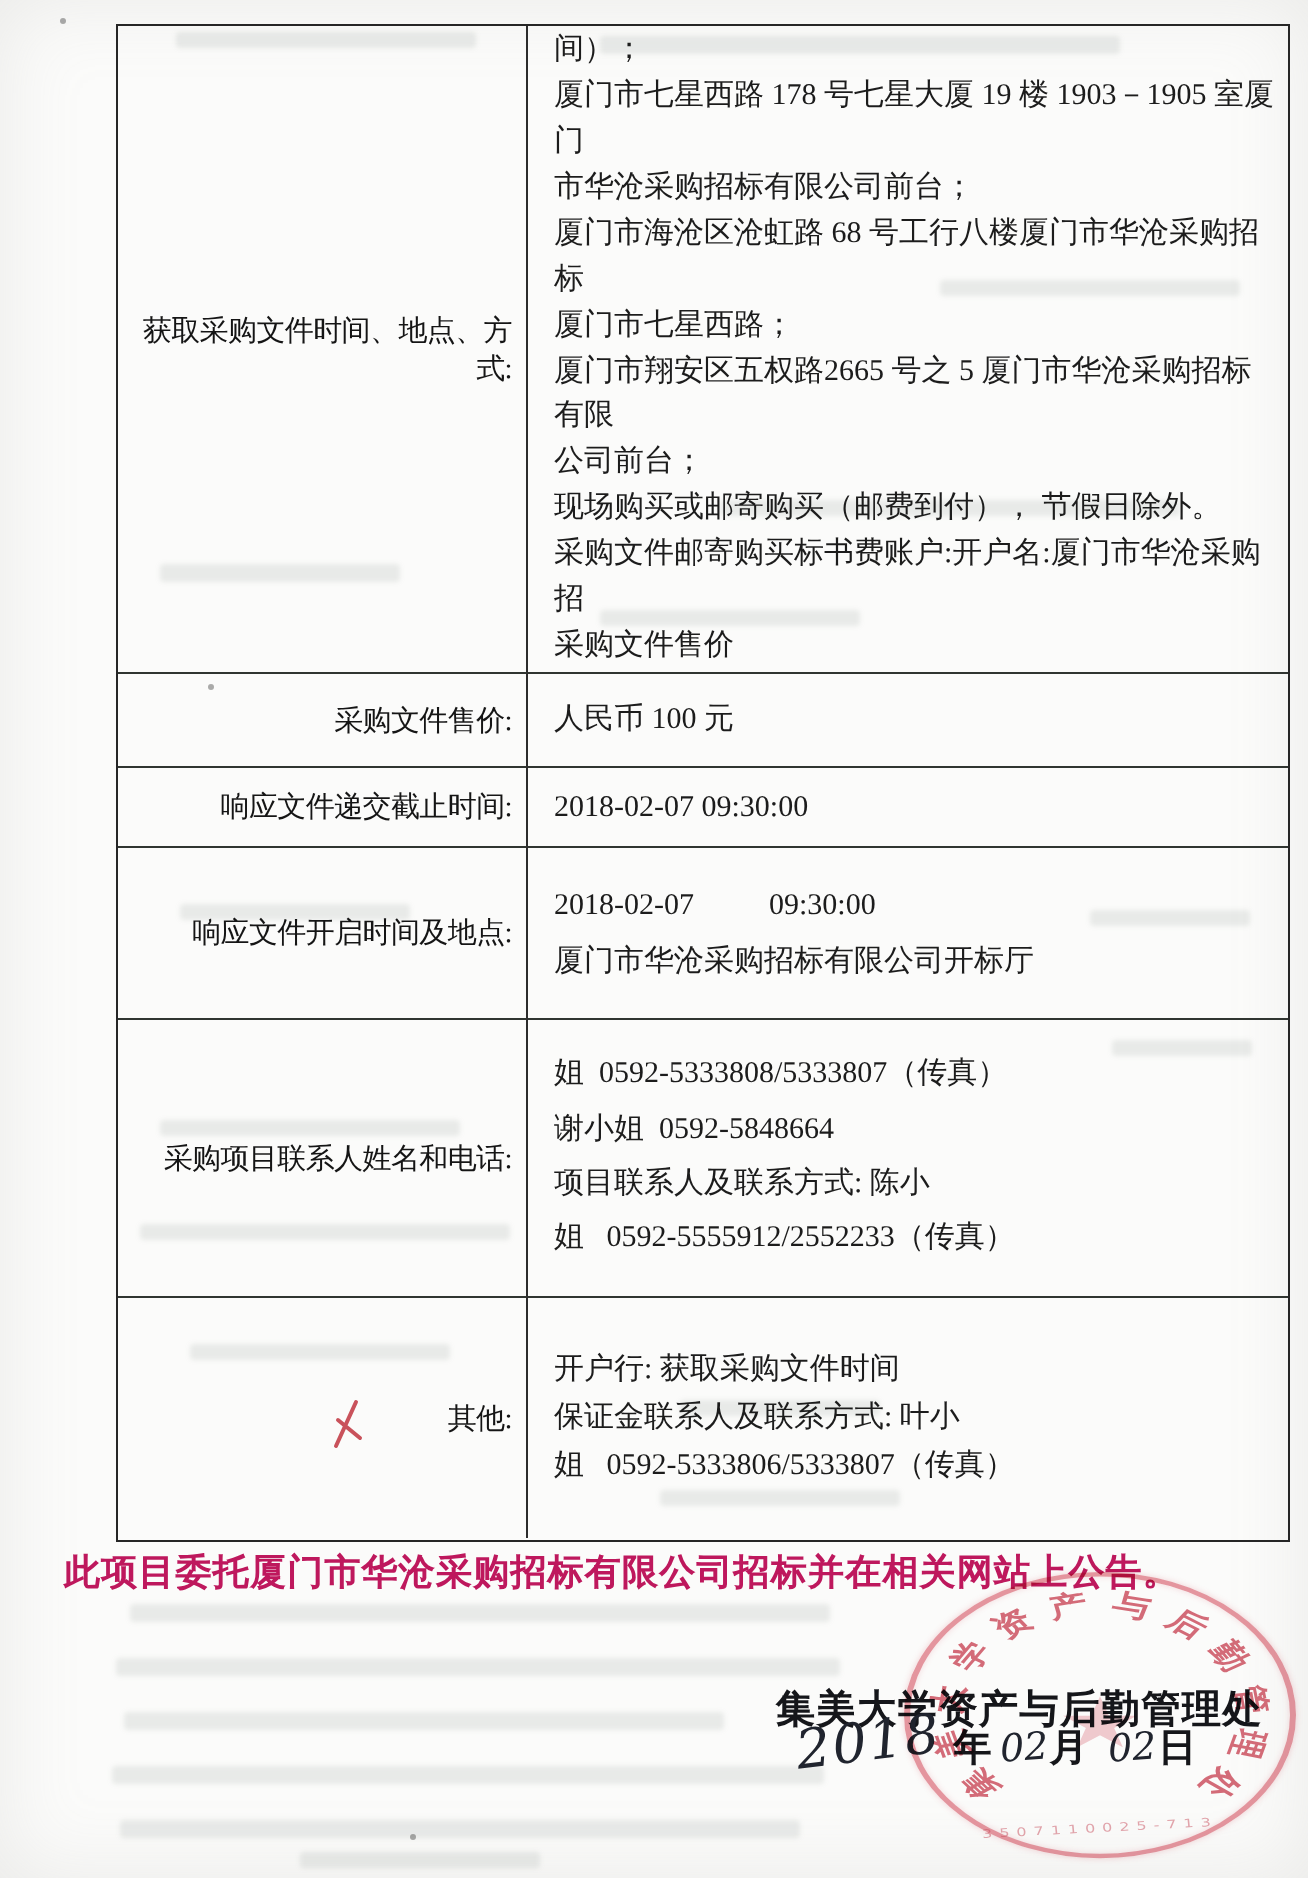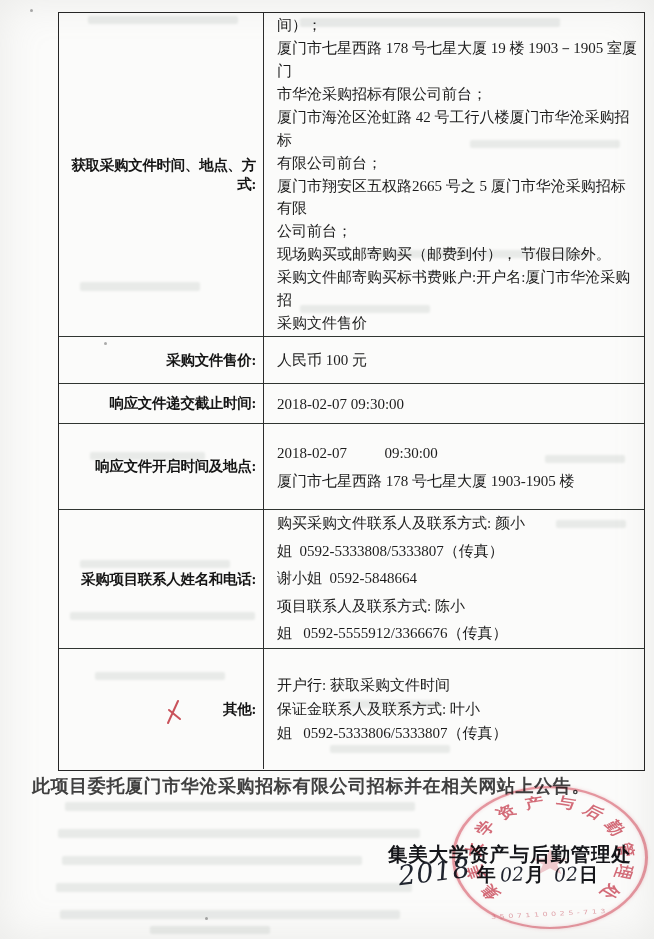--- a/index.html
+++ b/index.html
@@ -25,40 +25,40 @@
     border: 1.6px solid #262626;
     background: transparent;
   }
   .cell { overflow: hidden; }
   .bt { border-top: 1.4px solid #303531; }
   .label-cell {
     border-right: 1.4px solid #2c2c2c;
     display: flex; align-items: center; justify-content: flex-end;
     text-align: right;
     padding: 0 7px 0 4px;
-    font-weight: bold; font-size: 14.5px; letter-spacing: -0.3px;
+    font-weight: normal; font-size: 14.5px; letter-spacing: -0.3px;
     color: #151515;
   }
   .content-cell {
     display: flex; flex-direction: column; justify-content: center;
     padding: 2px 6px 2px 13px;
     font-size: 15px;
   }
   .line { white-space: pre-wrap; }
   .lh-r1 .line { line-height: 22.9px; }
   .lh-r2 .line, .lh-r3 .line { line-height: 20px; }
   .lh-r4 .line { line-height: 28px; }
   .lh-r5 .line { line-height: 27.4px; }
   .lh-r6 .line { line-height: 24px; }
 
   
   .footer-note {
     position: absolute; left: 32px; top: 774px;
     font-size: 18px; font-weight: 600; letter-spacing: 0.6px;
-    color: #404040; z-index: 4;
+    color: #be185d; z-index: 4;
   }
 
   
   .sig-org {
     position: absolute; left: 388px; top: 841px;
     font-size: 19.5px; font-weight: 700; letter-spacing: 0.8px;
     color: #15161a; z-index: 5;
   }
   .sig-date {
     position: absolute; left: 398px; top: 856px;
@@ -166,22 +166,22 @@
 
   <div class="doc-table">
 
     <div class="cell label-cell">获取采购文件时间、地点、方式:</div>
     <div class="cell content-cell lh-r1">
 
       <div class="line">[8:30:00-11:30:00]或下午[2:30:00-5:00:00]（北京时</div>
       <div class="line">间）；</div>
       <div class="line">厦门市七星西路 178 号七星大厦 19 楼 1903－1905 室厦门</div>
       <div class="line">市华沧采购招标有限公司前台；</div>
-      <div class="line">厦门市海沧区沧虹路 42 号工行八楼厦门市华沧采购招标</div>
-      <div class="line">有限公司前台；</div>
+      <div class="line">厦门市海沧区沧虹路 68 号工行八楼厦门市华沧采购招标</div>
+      <div class="line">厦门市七星西路；</div>
       <div class="line">厦门市翔安区五权路2665 号之 5 厦门市华沧采购招标有限</div>
       <div class="line">公司前台；</div>
       <div class="line">现场购买或邮寄购买（邮费到付）， 节假日除外。</div>
       <div class="line">采购文件邮寄购买标书费账户:开户名:厦门市华沧采购招</div>
       <div class="line">采购文件售价</div>
       <div class="line">开户行: 厦门银行银隆支行         账     号:</div>
 
     </div>
 
     <div class="cell label-cell bt">采购文件售价:</div>
@@ -190,30 +190,29 @@
     </div>
 
     <div class="cell label-cell bt">响应文件递交截止时间:</div>
     <div class="cell content-cell bt lh-r3">
       <div class="line">2018-02-07 09:30:00</div>
     </div>
 
     <div class="cell label-cell bt">响应文件开启时间及地点:</div>
     <div class="cell content-cell bt lh-r4">
       <div class="line">2018-02-07          09:30:00</div>
-      <div class="line">厦门市七星西路 178 号七星大厦 1903-1905 楼</div>
+      <div class="line">厦门市华沧采购招标有限公司开标厅</div>
     </div>
 
     <div class="cell label-cell bt">采购项目联系人姓名和电话:</div>
     <div class="cell content-cell bt lh-r5">
-      <div class="line">购买采购文件联系人及联系方式: 颜小</div>
       <div class="line">姐  0592-5333808/5333807（传真）</div>
       <div class="line">谢小姐  0592-5848664</div>
       <div class="line">项目联系人及联系方式: 陈小</div>
-      <div class="line">姐   0592-5555912/3366676（传真）</div>
+      <div class="line">姐   0592-5555912/2552233（传真）</div>
     </div>
 
     <div class="cell label-cell bt">其他:</div>
     <div class="cell content-cell bt lh-r6">
       <div class="line">开户行: 获取采购文件时间</div>
       <div class="line">保证金联系人及联系方式: 叶小</div>
       <div class="line">姐   0592-5333806/5333807（传真）</div>
     </div>
   </div>
 

